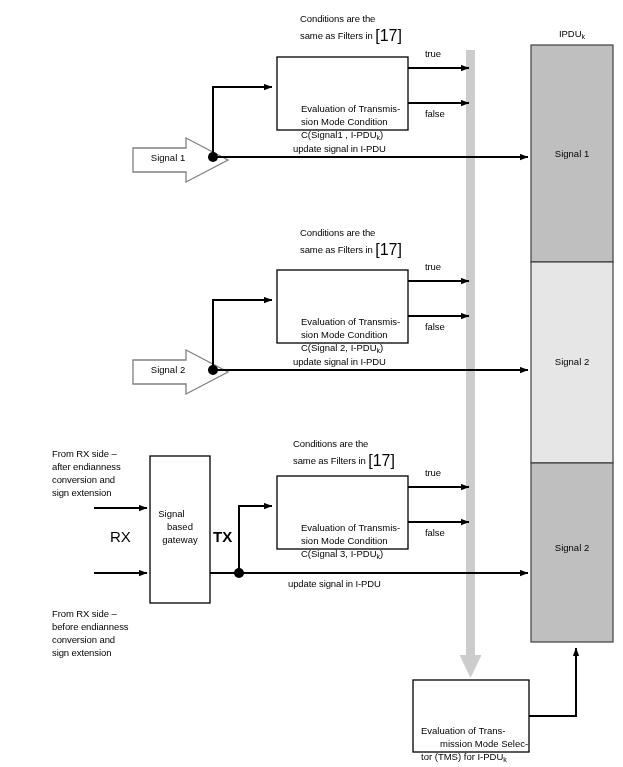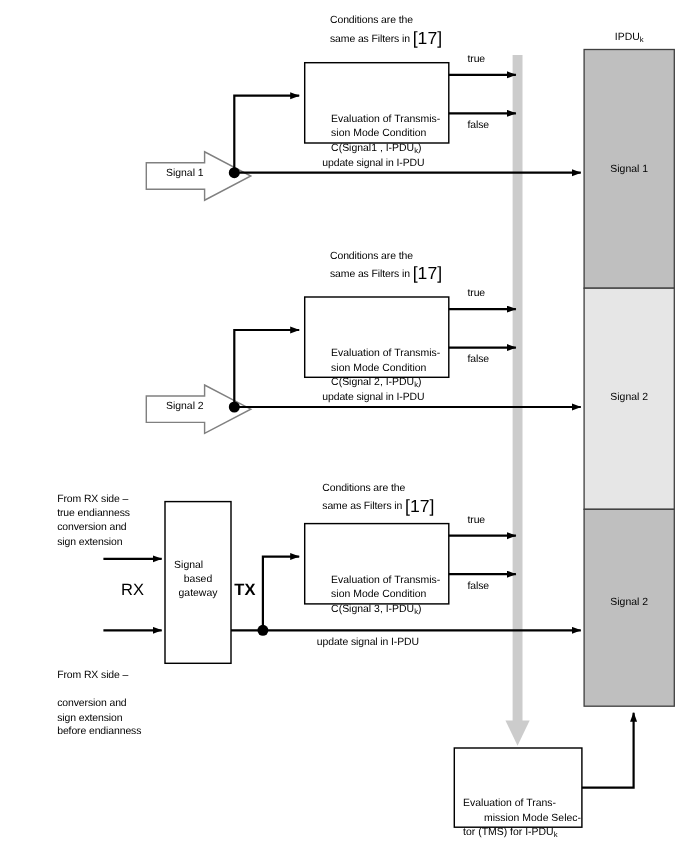--- a/index.html
+++ b/index.html
@@ -239,26 +239,26 @@
   <div class="lbl" style="left:288px; top:578px;">update signal in I-PDU</div>
 
   <div class="ipdu-label" style="left:150px; top:508px; width:43px;">Signal</div>
   <div class="ipdu-label" style="left:150px; top:521px; width:60px;">based</div>
   <div class="ipdu-label" style="left:150px; top:534px; width:60px;">gateway</div>
 
   <div class="rxtx" style="left:110px; top:528px;">RX</div>
   <div class="rxtx" style="left:213px; top:528px;font-weight:bold;">TX</div>
 
   <div class="lbl" style="left:52px; top:448px;">From RX side –</div>
-  <div class="lbl" style="left:52px; top:461px;">true endianness</div>
+  <div class="lbl" style="left:52px; top:461px;">after endianness</div>
   <div class="lbl" style="left:52px; top:474px;">conversion and</div>
   <div class="lbl" style="left:52px; top:487px;">sign extension</div>
 
   <div class="lbl" style="left:52px; top:608px;">From RX side –</div>
-  <div class="lbl" style="left:52px; top:621px;margin-top:38px;">before endianness</div>
+  <div class="lbl" style="left:52px; top:621px;">before endianness</div>
   <div class="lbl" style="left:52px; top:634px;">conversion and</div>
   <div class="lbl" style="left:52px; top:647px;">sign extension</div>
 
   <div class="box-text" style="left:421px; top:692px;">Evaluation of Trans-</div>
   <div class="box-text" style="left:440px; top:705px;text-align:center;">mission Mode Selec-</div>
   <div class="box-text" style="left:421px; top:718px;"><span>tor (TMS) for I-PDU</span><span class="sub">k</span></div>
 
 
 </div>
 

